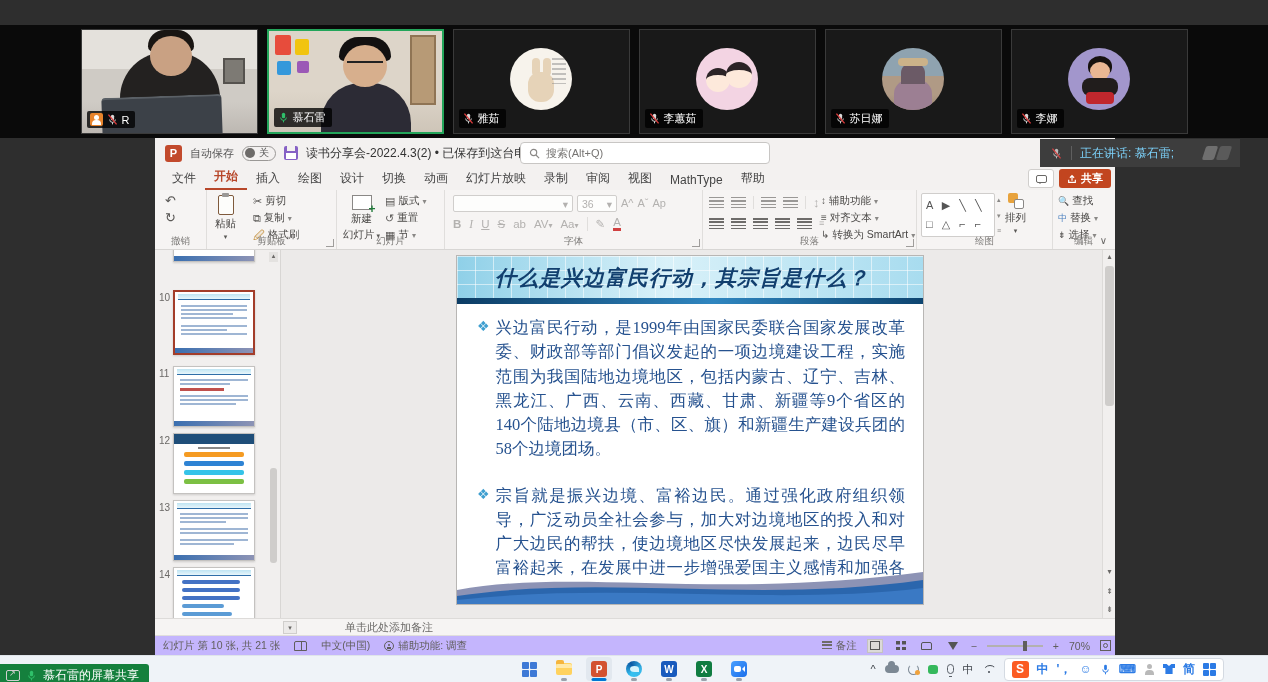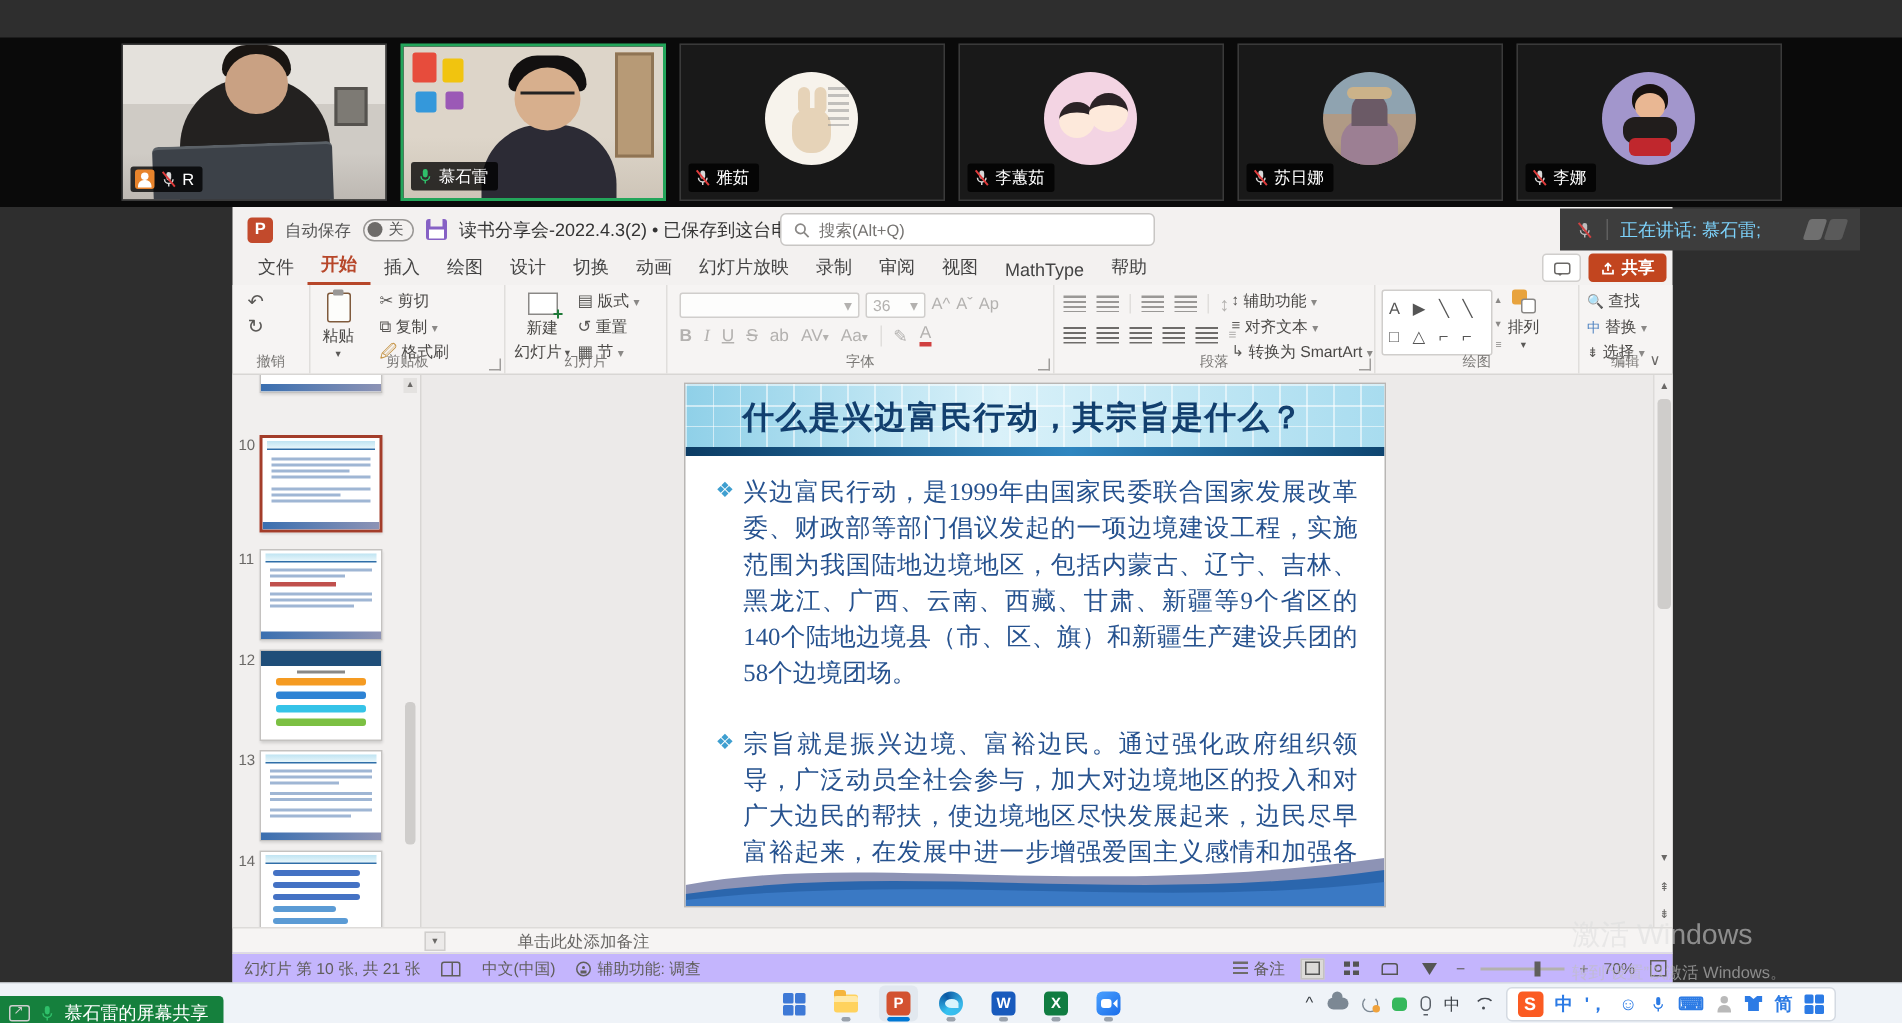--- a/index.html
+++ b/index.html
@@ -128,21 +128,21 @@
 
   .slide-canvas { position:absolute; left:126px; top:0; right:13px; height:100%; }
   .slide { position:absolute; left:175px; top:5px; width:468px; height:350px; background:#fff; border:1px solid #b8b6b4; overflow:hidden; }
   .slide-banner { position:absolute; left:0; top:0; width:100%; height:42px;
      background:linear-gradient(90deg,#8fd0e8, #d9f1f9 45%, #a8dcef);
   }
   .slide-banner .grid { position:absolute; inset:0;
      background:repeating-linear-gradient(90deg, rgba(255,255,255,.55) 0 1px, transparent 1px 18px),
                 repeating-linear-gradient(rgba(255,255,255,.55) 0 1px, transparent 1px 14px); }
   .slide-banner-bar { position:absolute; left:0; top:42px; width:100%; height:6px; background:linear-gradient(90deg,#0c3c64,#2f86c0 55%,#0e4570); }
-  .slide-title { position:absolute; left:38px; top:8px; font-size:21px; font-weight:bold; color:#123f6e; font-family:"Liberation Serif", serif; letter-spacing:1px; }
+  .slide-title { position:absolute; left:38px; top:8px; font-size:21px; font-weight:bold; font-style:italic; color:#123f6e; font-family:"Liberation Serif", serif; letter-spacing:1px; }
   .slide-body { position:absolute; left:20px; top:60px; width:428px; }
   .bullet-item { display:flex; gap:6px; margin-bottom:22px; }
   .bullet-glyph { color:#3f9fd0; font-size:14px; line-height:1.5; flex:0 0 auto; }
   .bullet-text { font-size:16.5px; line-height:1.47; color:#26528f; font-family:"Liberation Serif", serif; text-align:justify; }
   .swoosh { position:absolute; left:0; bottom:0; width:100%; height:44px; }
 
   .slide-vscroll { position:absolute; right:0; top:0; width:13px; height:100%; background:#f1efee; border-left:1px solid #dddbd9; font-size:8px; color:#6a6866; }
   .svs-btn { position:absolute; left:0; width:13px; height:13px; display:flex; align-items:center; justify-content:center; }
   .svs-thumb { position:absolute; left:2px; top:16px; width:9px; height:140px; background:#cfcdcb; border-radius:3px; }
 
@@ -360,24 +360,20 @@
           <line x1="3" y1="2" x2="13" y2="14" stroke="#d04040" stroke-width="1.6"></line>
         </svg>
       <span class="divider"></span>
       <span class="speaking-text">正在讲话: 慕石雷;</span>
       <span class="tm-logo">
           <i></i>
           <i></i>
         </span>
     </div>
 
-    <div class="watermark">
-      <div class="wm1">激活 Windows</div>
-      <div class="wm2">转到“设置”以激活 Windows。</div>
-    </div>
 
     <div class="ppt">
 
       <div class="ppt-titlebar">
         <span class="ppt-logo">P</span>
         <span style="font-size:11px;color:#555;">自动保存</span>
         <span class="autosave-toggle">
           <span class="autosave-knob"></span>
           <span>关</span>
         </span>

